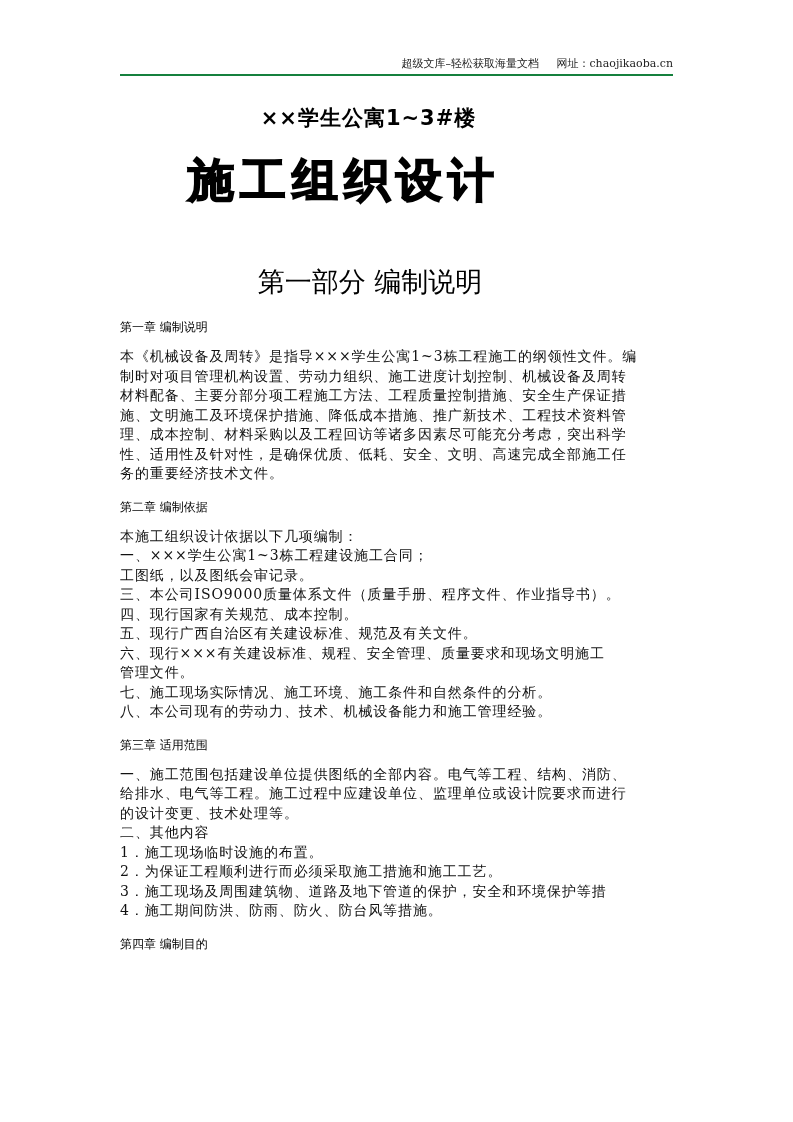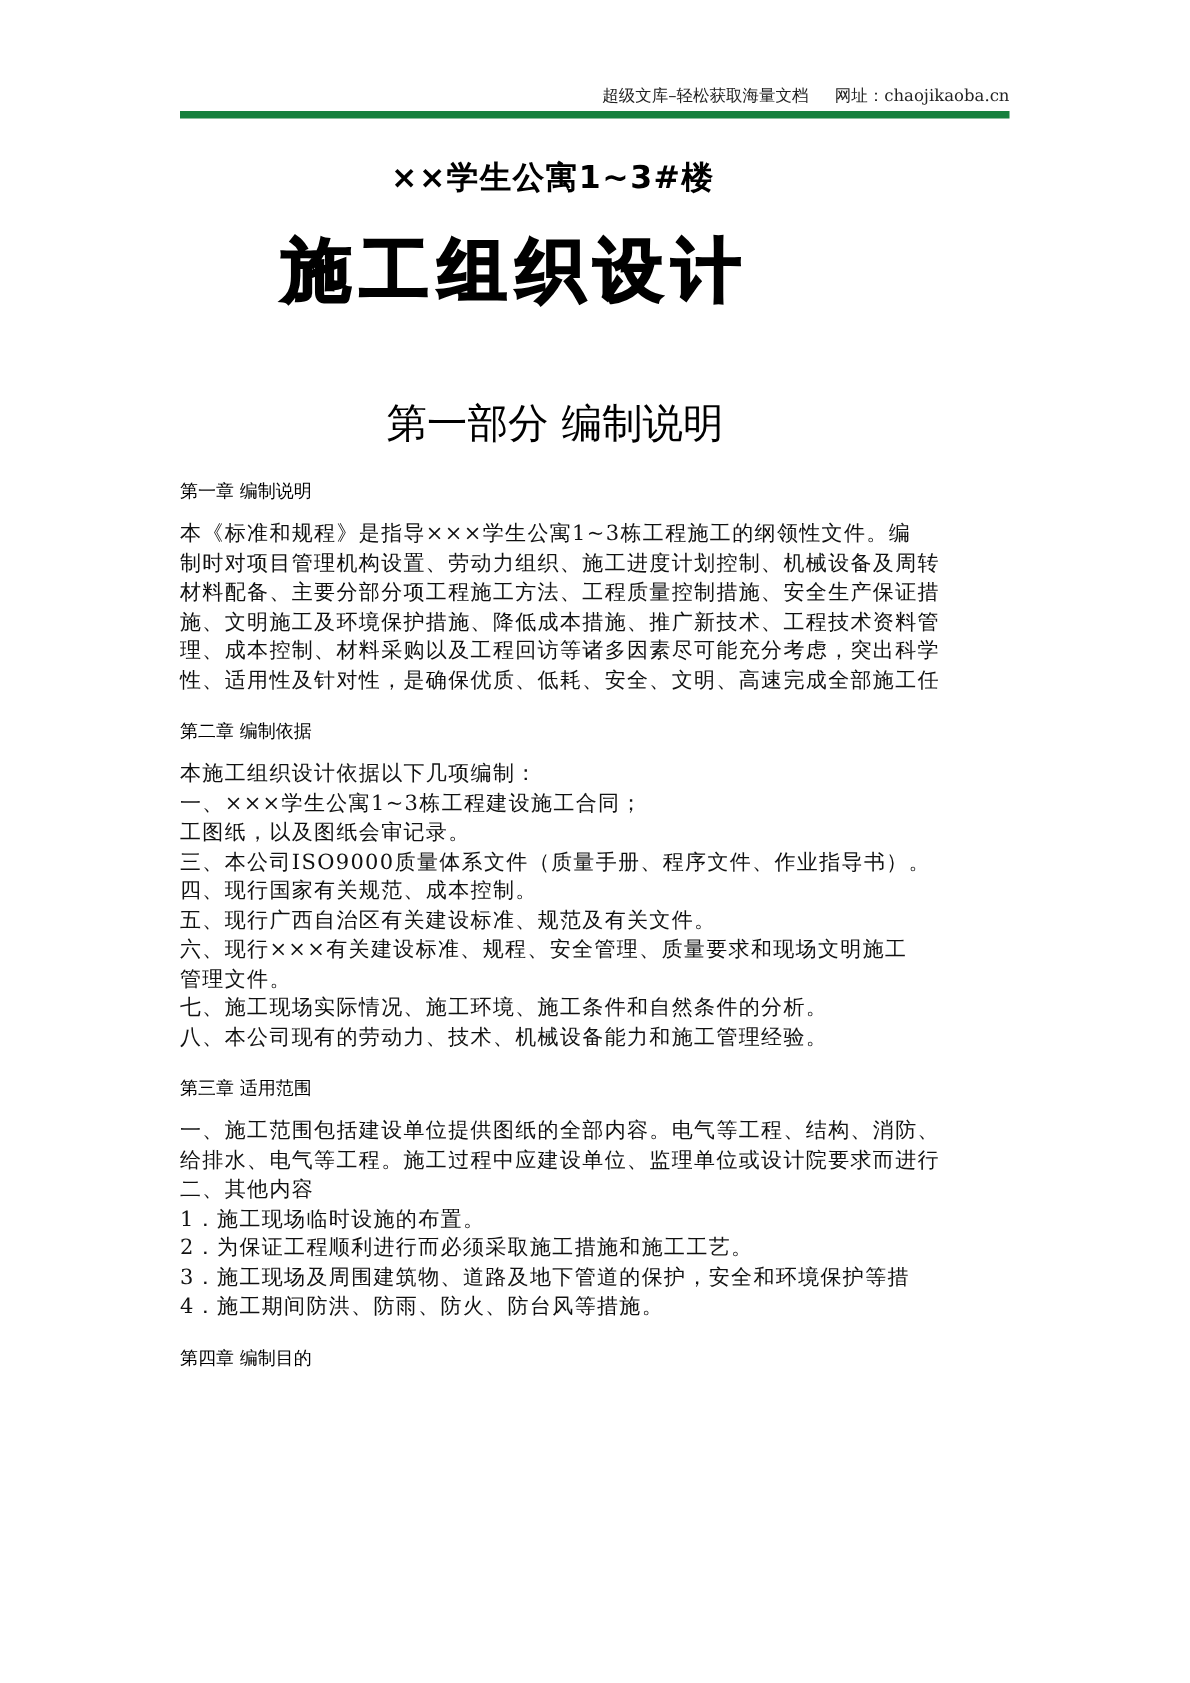--- a/index.html
+++ b/index.html
@@ -20,21 +20,21 @@
       left: 0; top: 0;
       width: 793px;
       height: 1122px;
     }
     .header {
       position: absolute;
       left: 120px;
       top: 56px;
       width: 553px;
       height: 18px;
-      border-bottom: 5px solid #15803d;
+      border-bottom: 2px solid #15803d;
       font-size: 11px;
       text-align: right;
       line-height: 16px;
       color: #222;
     }
     .header .site { margin-right: 14px; }
     .subtitle {
       position: absolute;
       left: 0; width: 737px;
       top: 104px;
@@ -97,46 +97,48 @@
   </div>
 
   <div class="subtitle">××学生公寓1~3#楼</div>
   <div class="title">施工组织设计</div>
   <div class="part">第一部分  编制说明</div>
 
   <div class="content">
 
     <h2 class="chapter">第一章  编制说明</h2>
     <div class="gap-s"></div>
-    <p class="para">本《标准和规程》是指导×××学生公寓1~3栋工程施工的纲领性文件。编</p>
+    <p class="para">本《机械设备及周转》是指导×××学生公寓1~3栋工程施工的纲领性文件。编</p>
     <p class="para">制时对项目管理机构设置、劳动力组织、施工进度计划控制、机械设备及周转</p>
     <p class="para">材料配备、主要分部分项工程施工方法、工程质量控制措施、安全生产保证措</p>
     <p class="para">施、文明施工及环境保护措施、降低成本措施、推广新技术、工程技术资料管</p>
     <p class="para">理、成本控制、材料采购以及工程回访等诸多因素尽可能充分考虑，突出科学</p>
     <p class="para">性、适用性及针对性，是确保优质、低耗、安全、文明、高速完成全部施工任</p>
+    <p class="para">务的重要经济技术文件。</p>
     <div class="gap-m"></div>
 
     <h2 class="chapter">第二章  编制依据</h2>
     <div class="gap-s"></div>
     <p class="para">本施工组织设计依据以下几项编制：</p>
     <p class="para">一、×××学生公寓1~3栋工程建设施工合同；</p>
     <p class="para">工图纸，以及图纸会审记录。</p>
     <p class="para">三、本公司ISO9000质量体系文件（质量手册、程序文件、作业指导书）。</p>
     <p class="para">四、现行国家有关规范、成本控制。</p>
     <p class="para">五、现行广西自治区有关建设标准、规范及有关文件。</p>
     <p class="para">六、现行×××有关建设标准、规程、安全管理、质量要求和现场文明施工</p>
     <p class="para">管理文件。</p>
     <p class="para">七、施工现场实际情况、施工环境、施工条件和自然条件的分析。</p>
     <p class="para">八、本公司现有的劳动力、技术、机械设备能力和施工管理经验。</p>
     <div class="gap-m"></div>
 
     <h2 class="chapter">第三章  适用范围</h2>
     <div class="gap-s"></div>
     <p class="para">一、施工范围包括建设单位提供图纸的全部内容。电气等工程、结构、消防、</p>
     <p class="para">给排水、电气等工程。施工过程中应建设单位、监理单位或设计院要求而进行</p>
+    <p class="para">的设计变更、技术处理等。</p>
     <p class="para">二、其他内容</p>
     <p class="para">1．施工现场临时设施的布置。</p>
     <p class="para">2．为保证工程顺利进行而必须采取施工措施和施工工艺。</p>
     <p class="para">3．施工现场及周围建筑物、道路及地下管道的保护，安全和环境保护等措</p>
     <p class="para">4．施工期间防洪、防雨、防火、防台风等措施。</p>
     <div class="gap-m"></div>
 
     <h2 class="chapter">第四章  编制目的</h2>
 
   </div>

